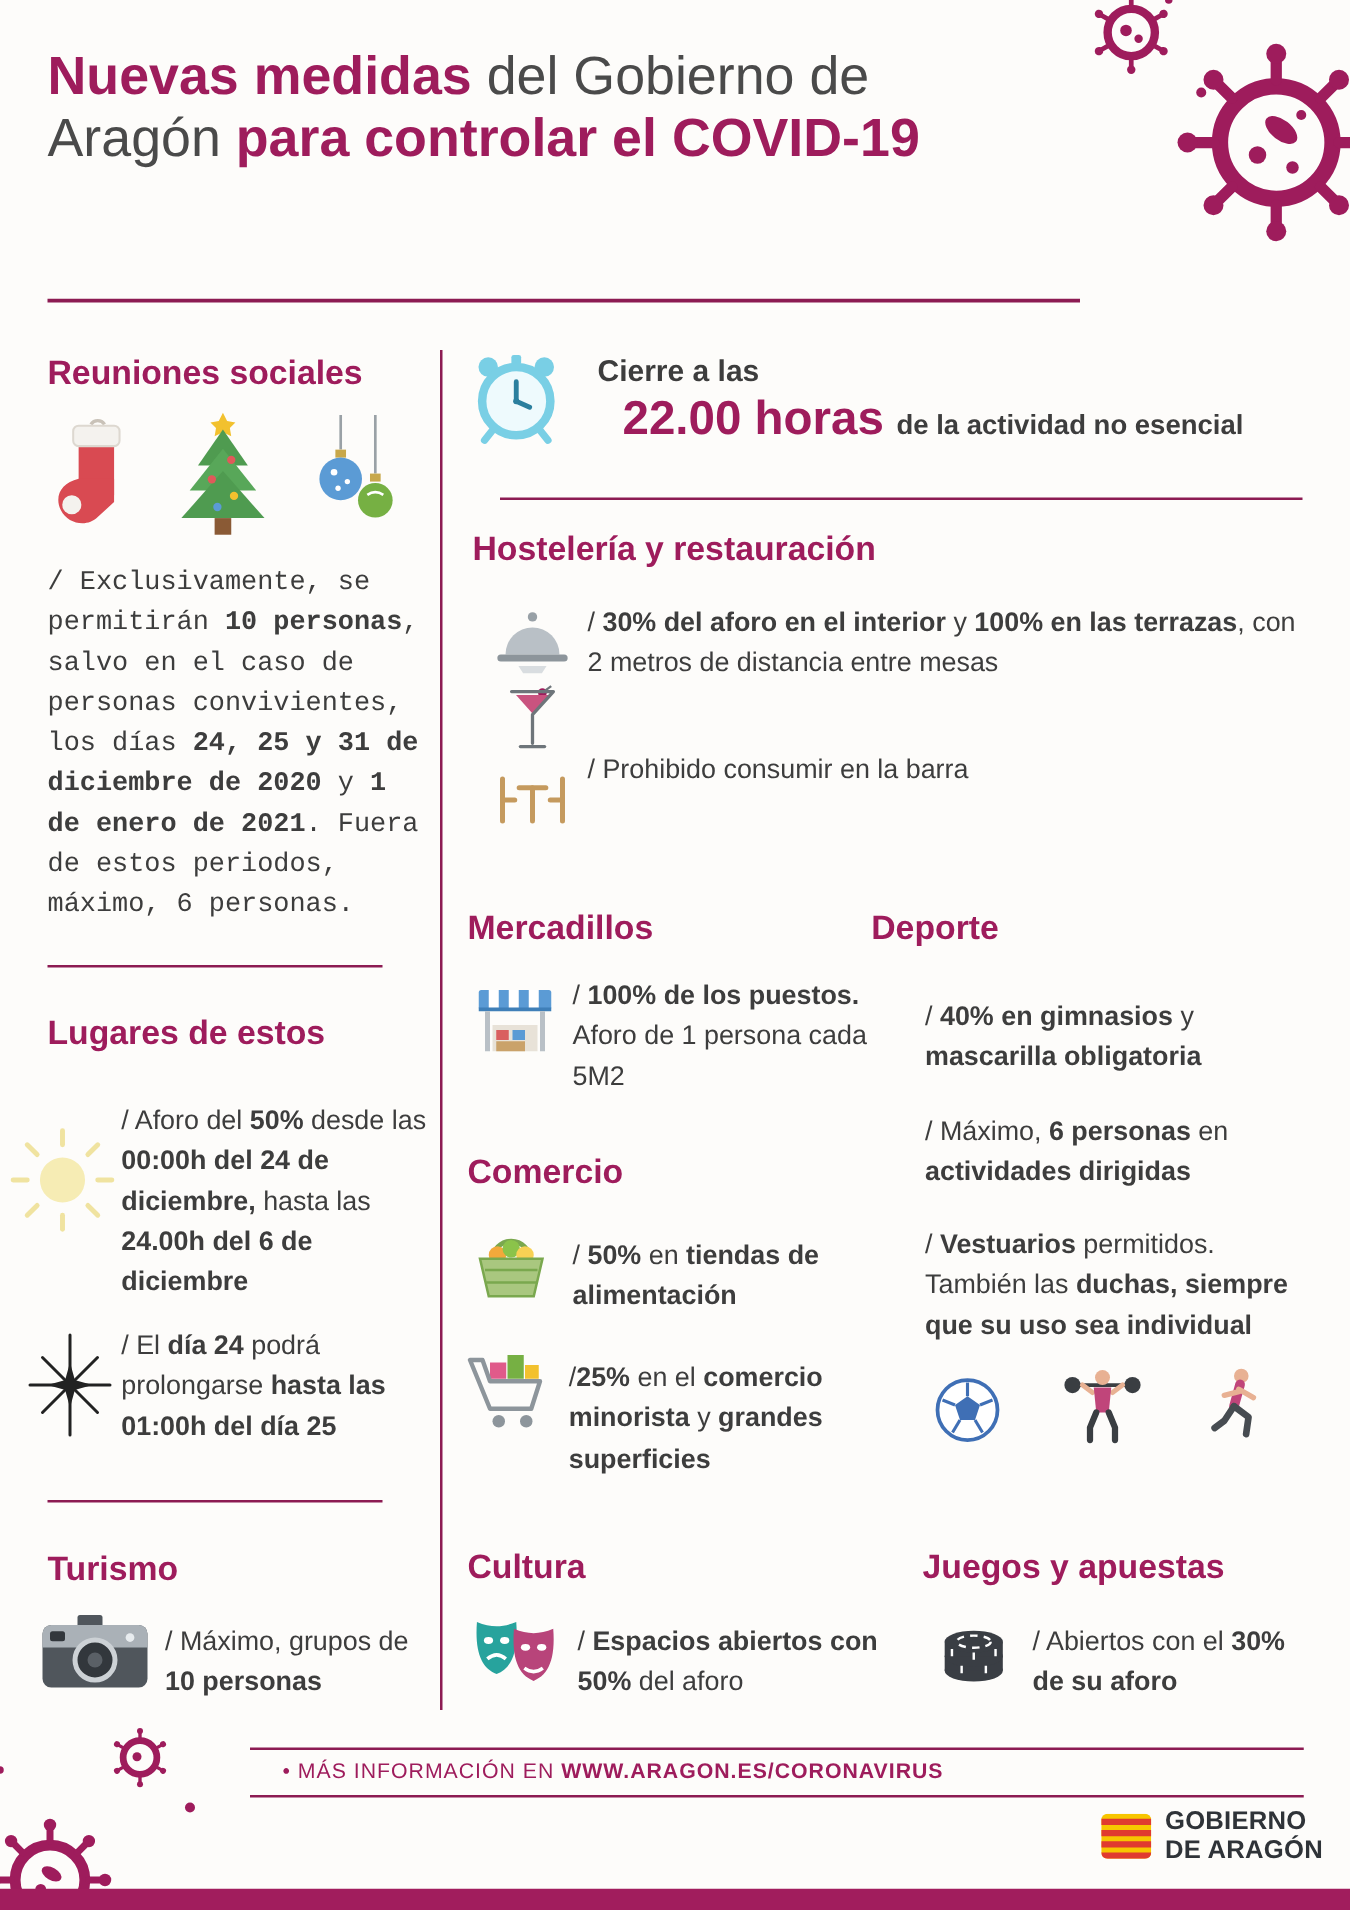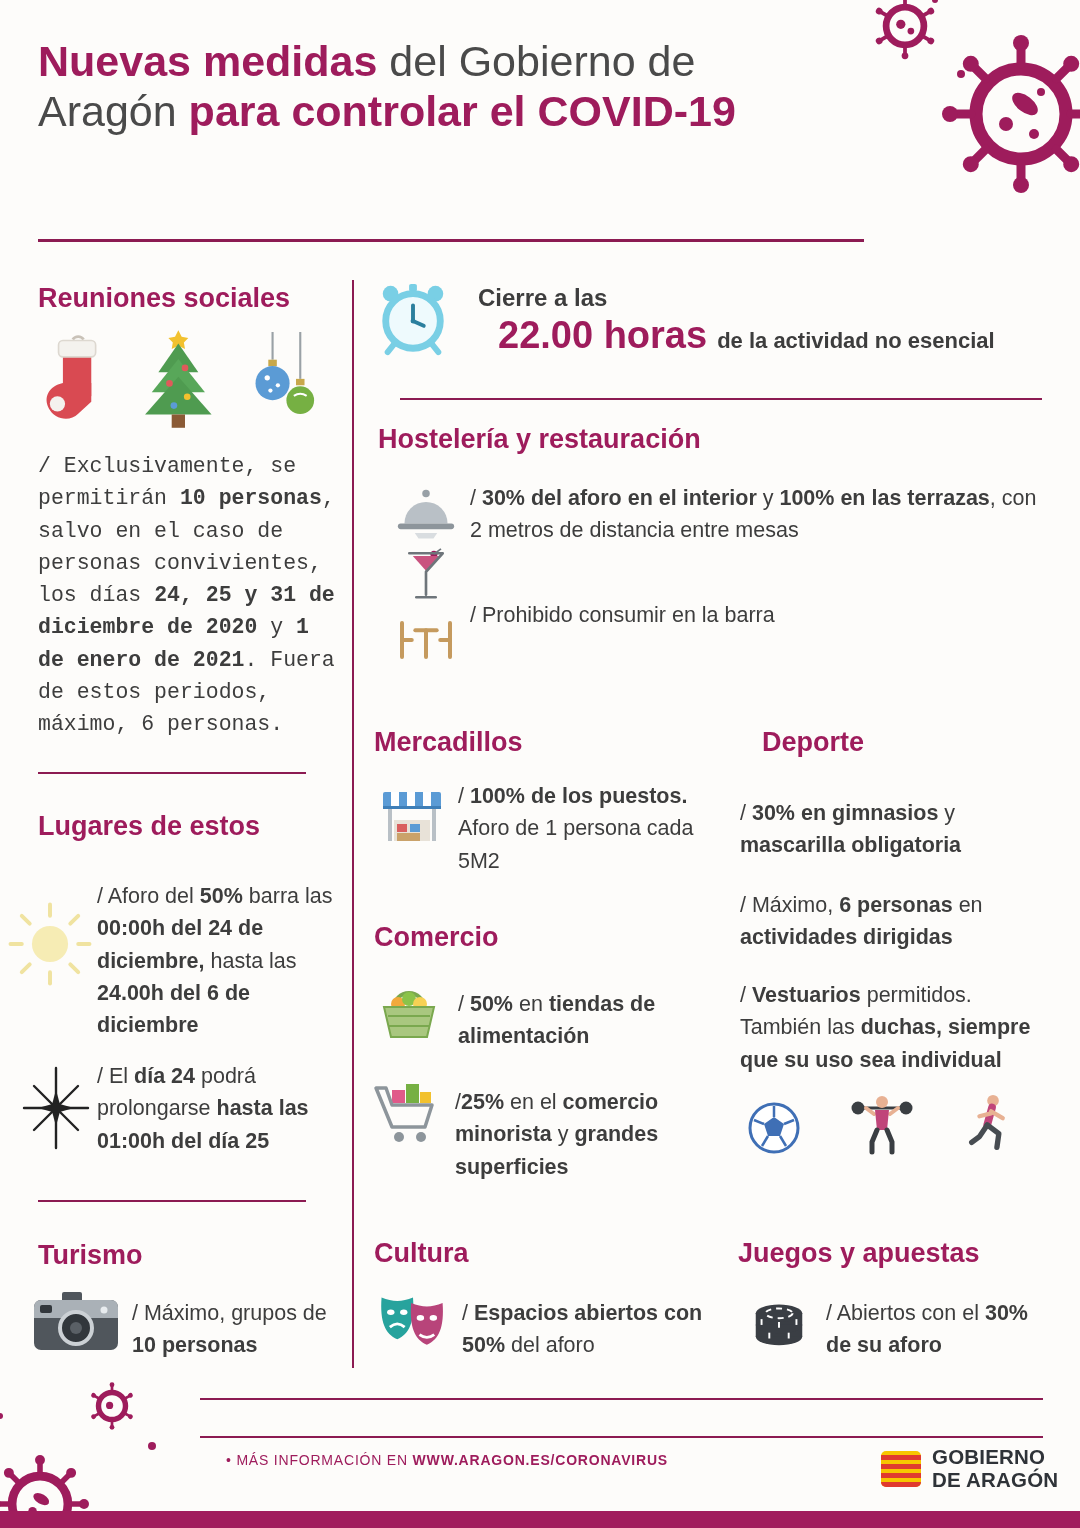--- a/index.html
+++ b/index.html
@@ -26,21 +26,21 @@
   .vline  { left:352px; top:280px; width:2px; height:1088px; background:var(--rule); }
 
   .sec-title { font-size:27px; font-weight:700; color:var(--accent); }
   .t-reuniones { left:38px;  top:283px; }
   .t-culto     { left:38px;  top:811px; }
   .t-turismo   { left:38px;  top:1240px; }
   .t-host      { left:378px; top:424px; }
   .t-merc      { left:374px; top:727px; }
   .t-com       { left:374px; top:922px; }
   .t-cultura   { left:374px; top:1238px; }
-  .t-dep       { left:762px; top:727px; }
+  .t-dep       { left:697px; top:727px; }
   .t-jue       { left:738px; top:1238px; }
 
   .body { font-size:21.5px; line-height:1.5; color:#3d3d3d; }
 
   .xmas-row { left:40px; top:328px; display:flex; align-items:flex-end; gap:24px; height:102px; }
   .ic-stocking{ height:96px; width:auto; } .ic-tree{ height:102px; width:auto; } .ic-ornaments{ height:98px; width:auto; }
 
   .reuniones-body { left:38px; top:450px; width:302px;font-family:Liberation Mono, monospace; }
 
   .sun-icon  { left:6px;  top:900px;  width:88px; }
@@ -80,21 +80,21 @@
   .dep2 { left:740px; top:889px; width:306px; }
   .dep3 { left:740px; top:979px; width:310px; }
   .dep-icons { left:746px; top:1090px; display:flex; gap:46px; align-items:flex-end; }
   .ic-ball{ height:56px; width:auto; } .ic-lifter{ height:66px; width:auto; } .ic-runner{ height:64px; width:auto; }
 
   .jue-icon { left:748px; top:1292px; width:62px; }
   .jue1 { left:826px; top:1297px; width:224px; }
 
   .f-rule-t { left:200px; top:1398px; width:843px; height:2px; background:var(--rule); }
   .f-rule-b { left:200px; top:1436px; width:843px; height:2px; background:var(--rule); }
-  .f-info { left:226px; top:1452px; font-size:14px; letter-spacing:0.8px; color:var(--accent); font-weight:500; }
+  .f-info { left:226px; top:1407px; font-size:17px; letter-spacing:0.8px; color:var(--accent); font-weight:500; }
   .f-info .seg-b { font-weight:800; }
 
   .virus-svg { color:var(--accent); }
   .virus-tr { right:-14px; top:-6px; width:225px; height:252px; }
   .virus-bl { left:-16px; top:1382px; width:190px; height:146px; }
 
   .logo { left:880px; top:1446px; display:flex; align-items:center; gap:10px; }
   .logo-flag { width:42px; height:40px; }
   .logo-text { font-size:20.5px; font-weight:800; color:#2f3338; line-height:1.1; letter-spacing:0.2px; }
 
@@ -195,21 +195,21 @@
         <line x1="39" y1="64" x2="39" y2="74"></line>
       <line x1="4" y1="39" x2="14" y2="39"></line>
         <line x1="64" y1="39" x2="74" y2="39"></line>
       <line x1="14" y1="14" x2="21" y2="21"></line>
         <line x1="57" y1="57" x2="64" y2="64"></line>
       <line x1="14" y1="64" x2="21" y2="57"></line>
         <line x1="57" y1="21" x2="64" y2="14"></line>
     </g>
     <circle cx="39" cy="39" r="16" fill="#f6ecb4"></circle>
   </svg>
-  <div class="abs body culto1"><span>/ Aforo del </span><span class="seg-b">50%</span><span>  barra las </span><span class="seg-b">00:00h del 24 de diciembre,</span><span> hasta las </span><span class="seg-b">24.00h del 6 de diciembre</span></div>
+  <div class="abs body culto1"><span>/ Aforo del </span><span class="seg-b">50%</span><span>  desde las </span><span class="seg-b">00:00h del 24 de diciembre,</span><span> hasta las </span><span class="seg-b">24.00h del 6 de diciembre</span></div>
 
   <svg class="abs star-icon" viewBox="0 0 76 84">
     <g stroke="#222" stroke-width="2.4" stroke-linecap="round">
       <line x1="38" y1="2" x2="38" y2="82"></line>
       <line x1="6" y1="42" x2="70" y2="42"></line>
       <line x1="16" y1="20" x2="60" y2="64"></line>
       <line x1="60" y1="20" x2="16" y2="64"></line>
     </g>
     <path d="M38 24 L43 42 L38 60 L33 42 Z" fill="#222"></path>
     <path d="M20 42 L38 37 L56 42 L38 47 Z" fill="#222"></path>
@@ -334,21 +334,21 @@
     <g>
       <path d="M38 12 C36 38 42 52 55 57 C68 52 74 38 72 12 C60 17 50 17 38 12 Z" fill="#b8447a"></path>
       <ellipse cx="48" cy="28" rx="4" ry="3" fill="#fff"></ellipse>
       <ellipse cx="62" cy="28" rx="4" ry="3" fill="#fff"></ellipse>
       <path d="M47 46 q8 6 16 0" fill="none" stroke="#fff" stroke-width="3"></path>
     </g>
   </svg>
   <div class="abs body cult1"><span>/ </span><span class="seg-b">Espacios abiertos con 50%</span><span> del aforo</span></div>
 
   <div class="abs sec-title t-dep">Deporte</div>
-  <div class="abs body dep1"><span>/ </span><span class="seg-b">30% en gimnasios</span><span> y </span><span class="seg-b">mascarilla obligatoria</span></div>
+  <div class="abs body dep1"><span>/ </span><span class="seg-b">40% en gimnasios</span><span> y </span><span class="seg-b">mascarilla obligatoria</span></div>
   <div class="abs body dep2"><span>/ Máximo, </span><span class="seg-b">6 personas</span><span> en </span><span class="seg-b">actividades dirigidas</span></div>
   <div class="abs body dep3"><span>/ </span><span class="seg-b">Vestuarios</span><span> permitidos. También las </span><span class="seg-b">duchas, siempre que su uso sea individual</span></div>
 
   <div class="abs dep-icons">
     <svg class="ic-ball" viewBox="0 0 56 56">
       <circle cx="28" cy="28" r="24" fill="#fff" stroke="#3f6fb5" stroke-width="3"></circle>
       <path d="M28 17 l10 7 -4 12 h-12 l-4 -12 z" fill="#3f6fb5"></path>
       <g stroke="#3f6fb5" stroke-width="2.5">
         <line x1="28" y1="17" x2="28" y2="6"></line>
         <line x1="38" y1="24" x2="48" y2="20"></line>

